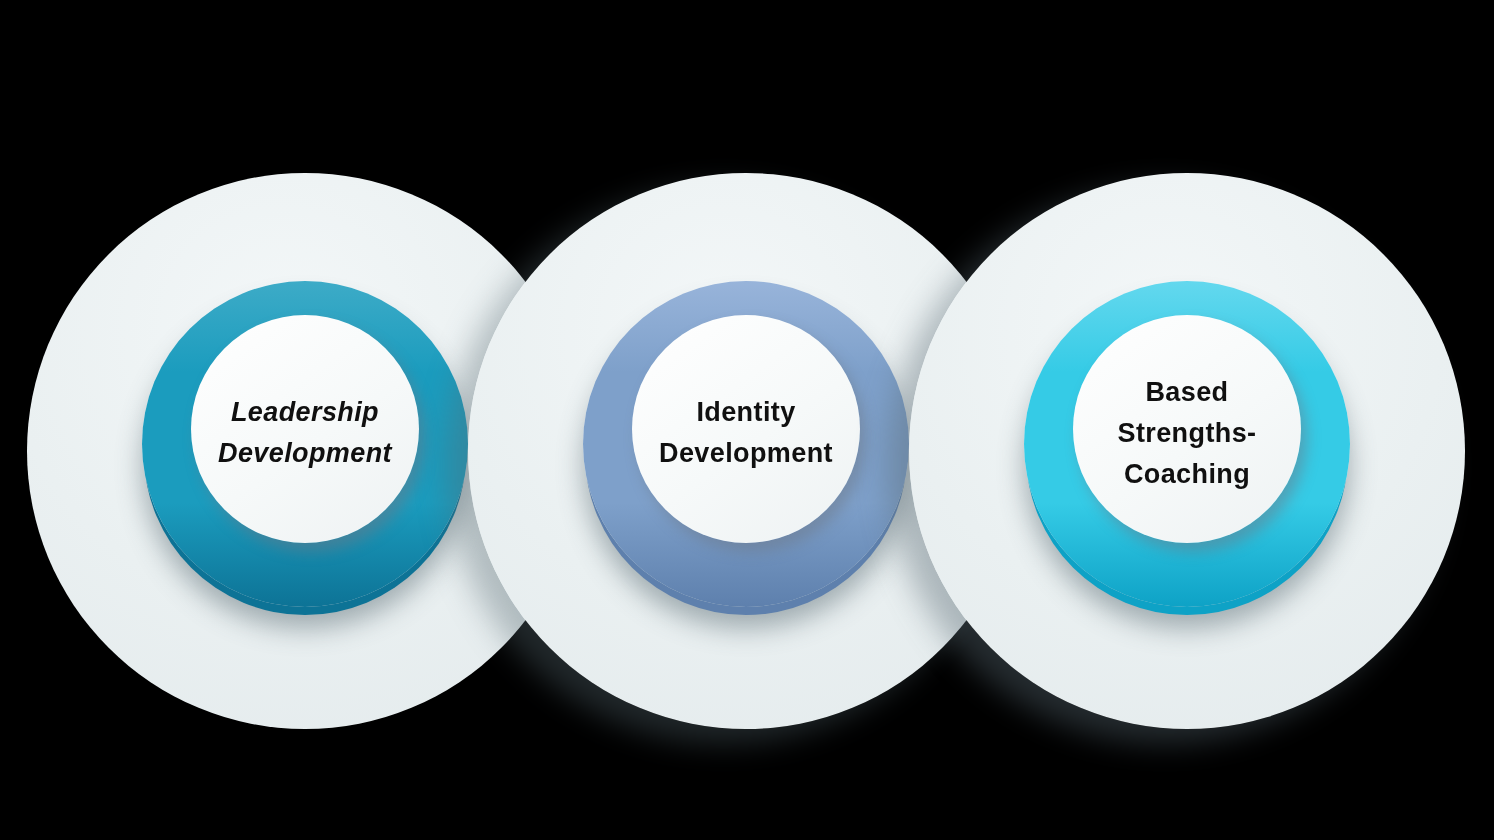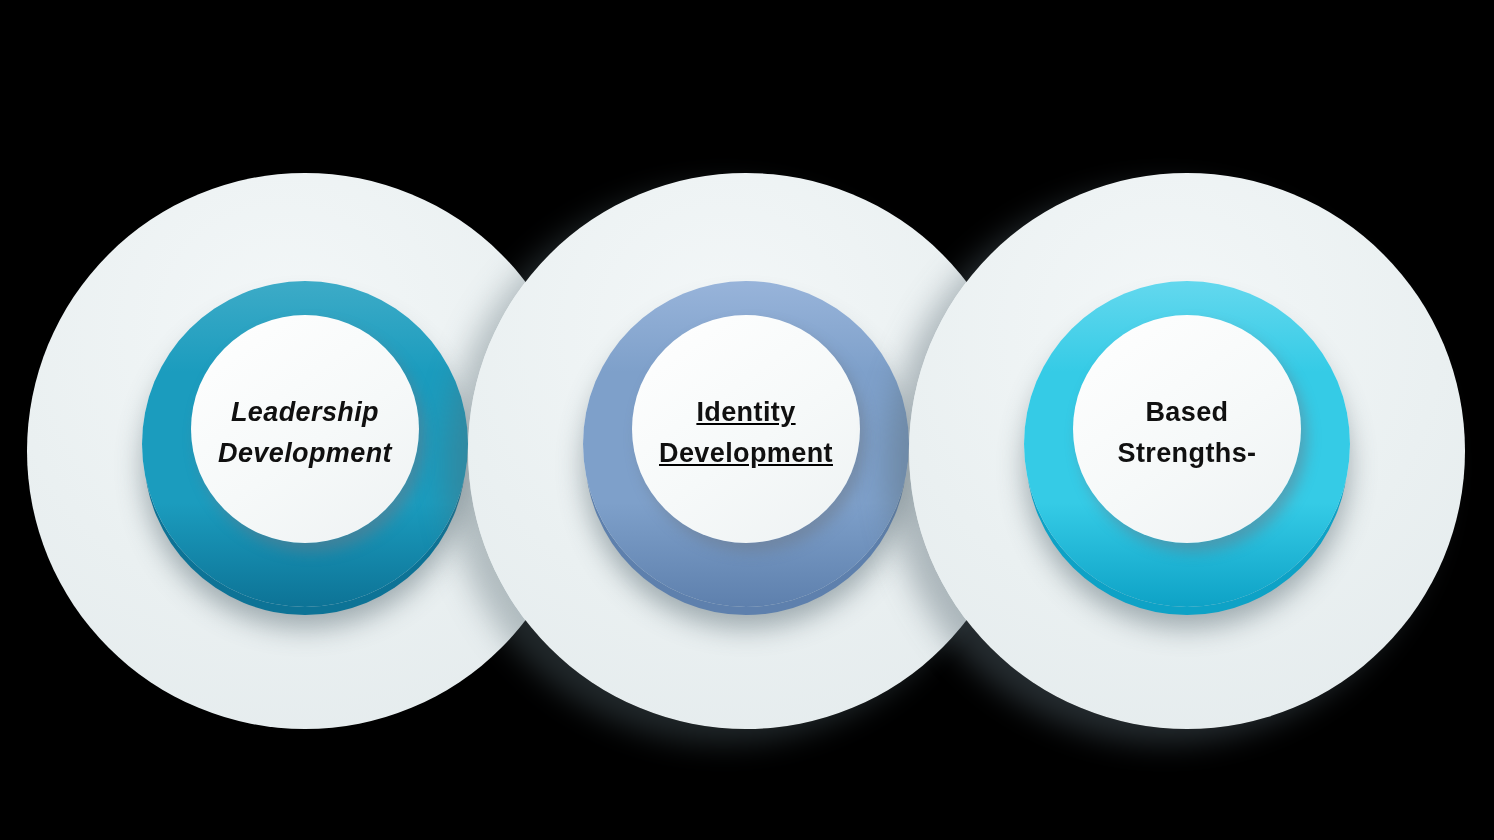--- a/index.html
+++ b/index.html
@@ -41,21 +41,21 @@
     top: 315px;
     border-radius: 50%;
     background: linear-gradient(145deg, #ffffff 0%, #f6f9f9 55%, #eef2f3 100%);
     box-shadow: 6px 9px 14px rgba(108,120,134,0.48);
     display: flex;
     align-items: center;
     justify-content: center;
     text-align: center;
   }
   .inner.i1 { left: 191px;  z-index: 3; }
-  .inner.i2 { left: 632px;  z-index: 6; text-decoration: underline; }
+  .inner.i2 { left: 632px;  z-index: 6; }
   .inner.i3 { left: 1073px; z-index: 9; }
 
   .label {
     font-weight: bold;
     font-size: 27px;
     line-height: 41px;
     letter-spacing: 0.4px;
     color: #101010;
     transform: translateY(4px);
   }
@@ -87,16 +87,17 @@
       <span class="ln">Identity</span>
       <span class="ln">Development</span>
       <span class="ln"></span>
     </div>
   </div>
 
   <div class="inner i3">
     <div class="label" style="color: rgb(16, 16, 16);">
       <span class="ln">Based</span>
       <span class="ln">Strengths-</span>
+      <span class="ln">Coaching</span>
     </div>
   </div>
 
 </div>
 
 </body></html>

